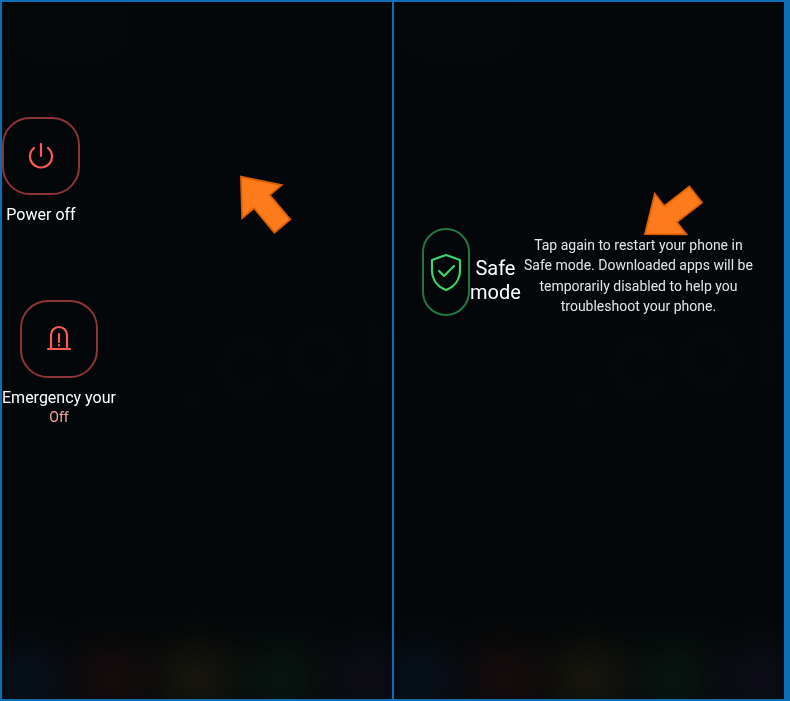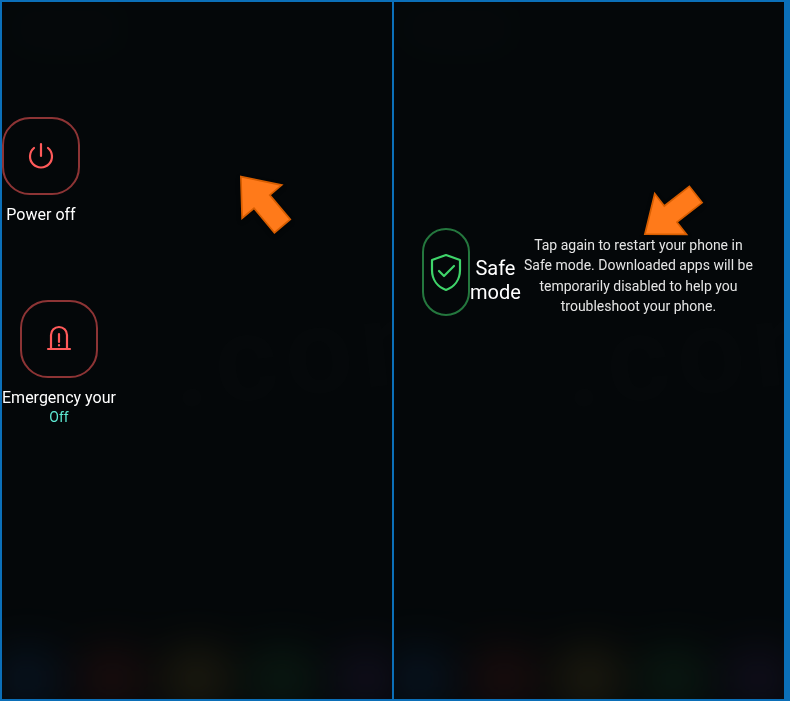--- a/index.html
+++ b/index.html
@@ -68,21 +68,21 @@
     cursor: pointer;
   }
   .lbl {
     color: #fff;
     font-size: 16px;
     text-align: center;
     margin-top: 10px;
     font-weight: 400;
   }
   .sublbl {
-    color: #5eead4;
+    color: #fca5a5;
     font-size: 14px;
     text-align: center;
     margin-top: 2px;
   }
 
   
   .opt-stack {
     position: absolute;
     left: 0; right: 0;
     top: 115px;

